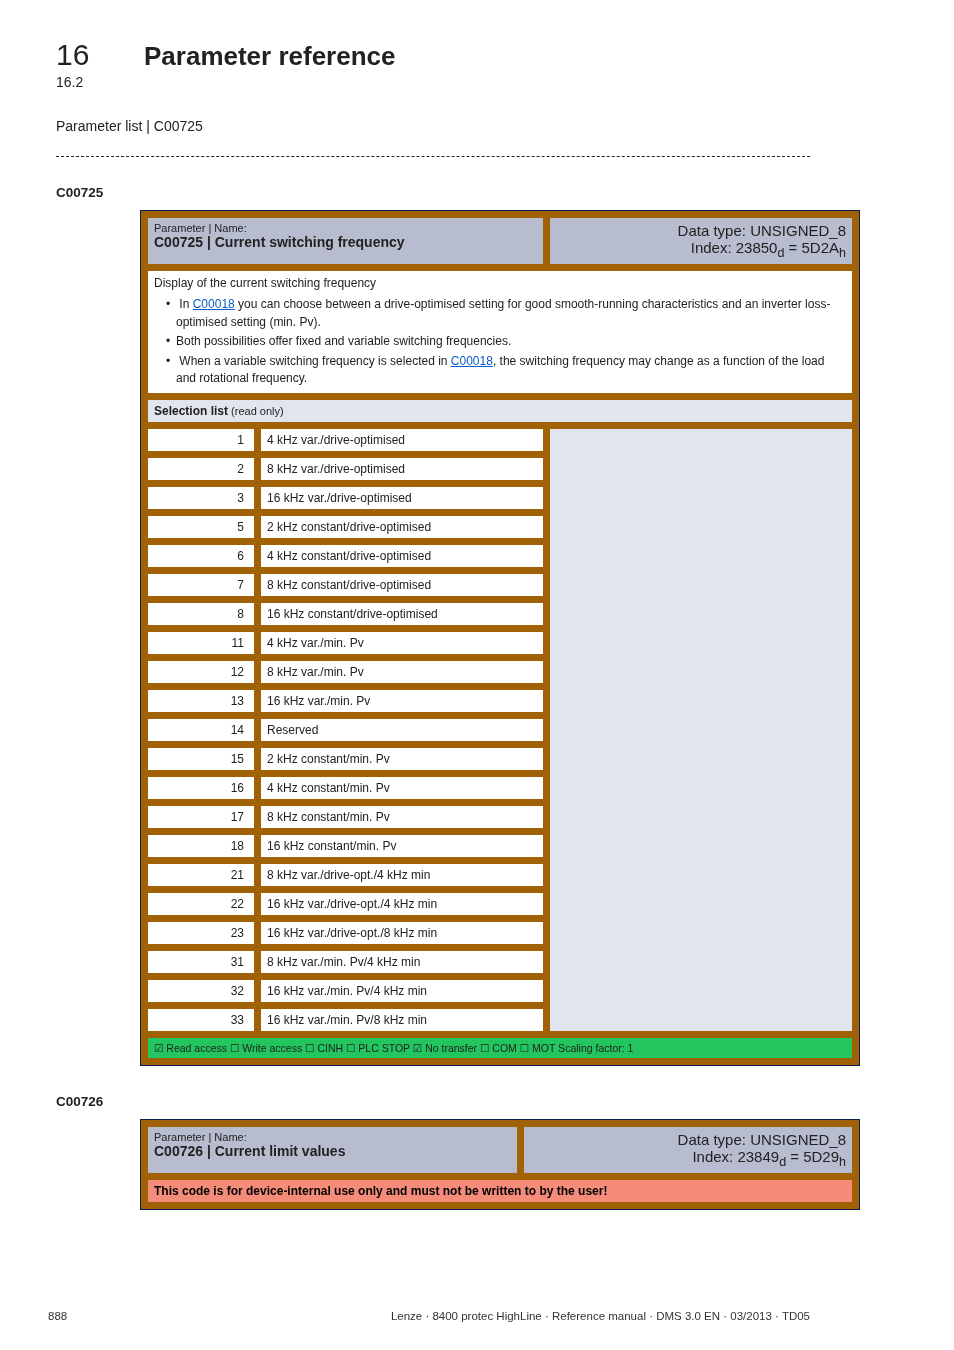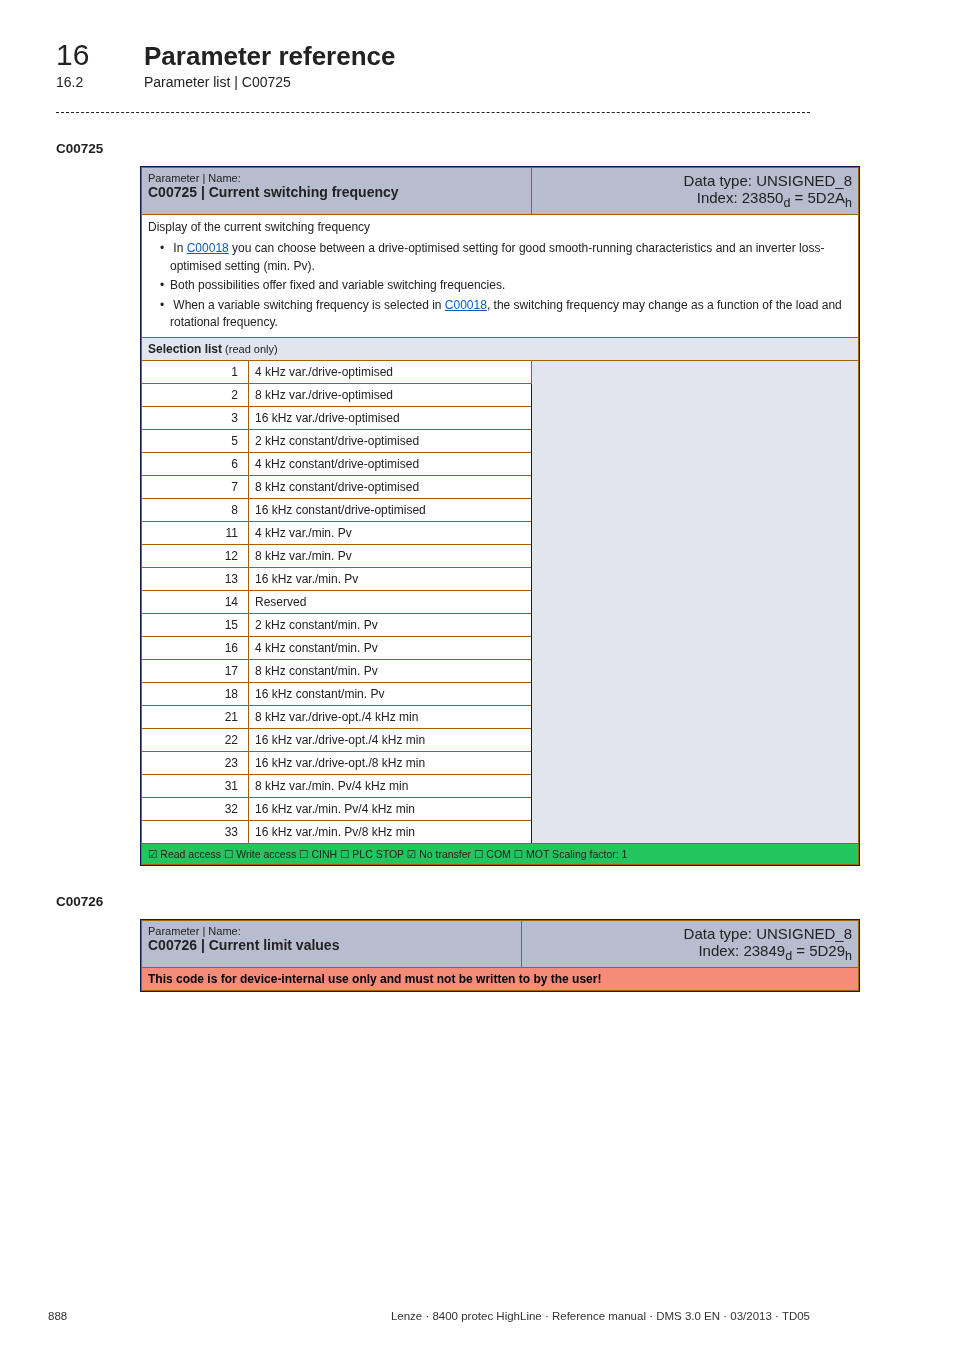--- a/index.html
+++ b/index.html
@@ -29,20 +29,21 @@
   }
   .chap-title {
     font-size: 26px;
     font-weight: 700;
   }
   .subhead {
     display: flex;
     align-items: baseline;
     gap: 28px;
     margin-top: 2px;
+    flex-direction: column;
   }
   .sub-num {
     font-size: 14px;
     width: 60px;
   }
   .sub-title {
     font-size: 14px;
   }
   .dashed-rule {
     margin-top: 22px;
@@ -59,21 +60,21 @@
     width: 720px;
     border: 1px solid #0a1f4d;
     font-size: 12px;
     box-sizing: border-box;
   }
   .param-box table {
     width: 100%;
     border-collapse: collapse;
   }
   .param-box td, .param-box th {
-    border: 1px solid #a16207;
+    border: 7px solid #a16207;
     padding: 4px 6px;
     vertical-align: top;
   }
   .hdr-row td {
     background: #b7bdcf;
   }
   .hdr-left {
     font-size: 11px;
     color: #222;
   }

